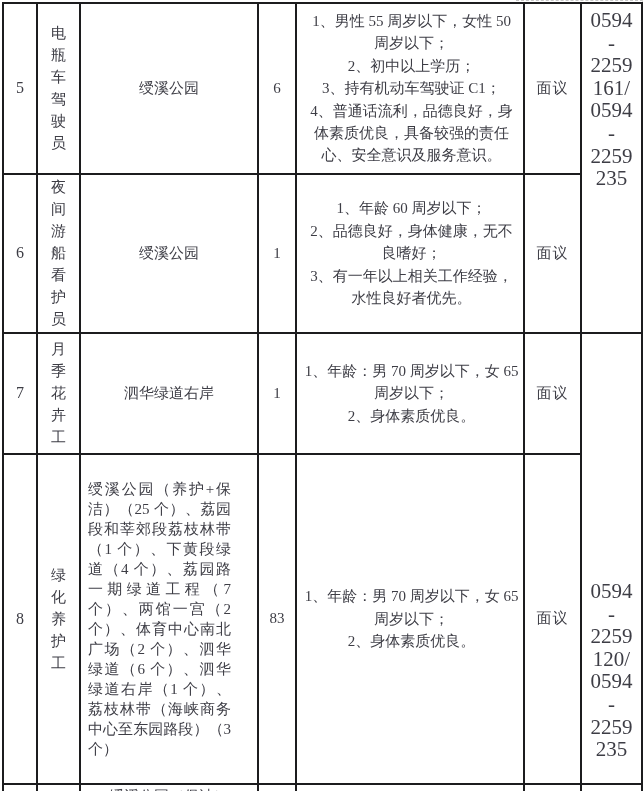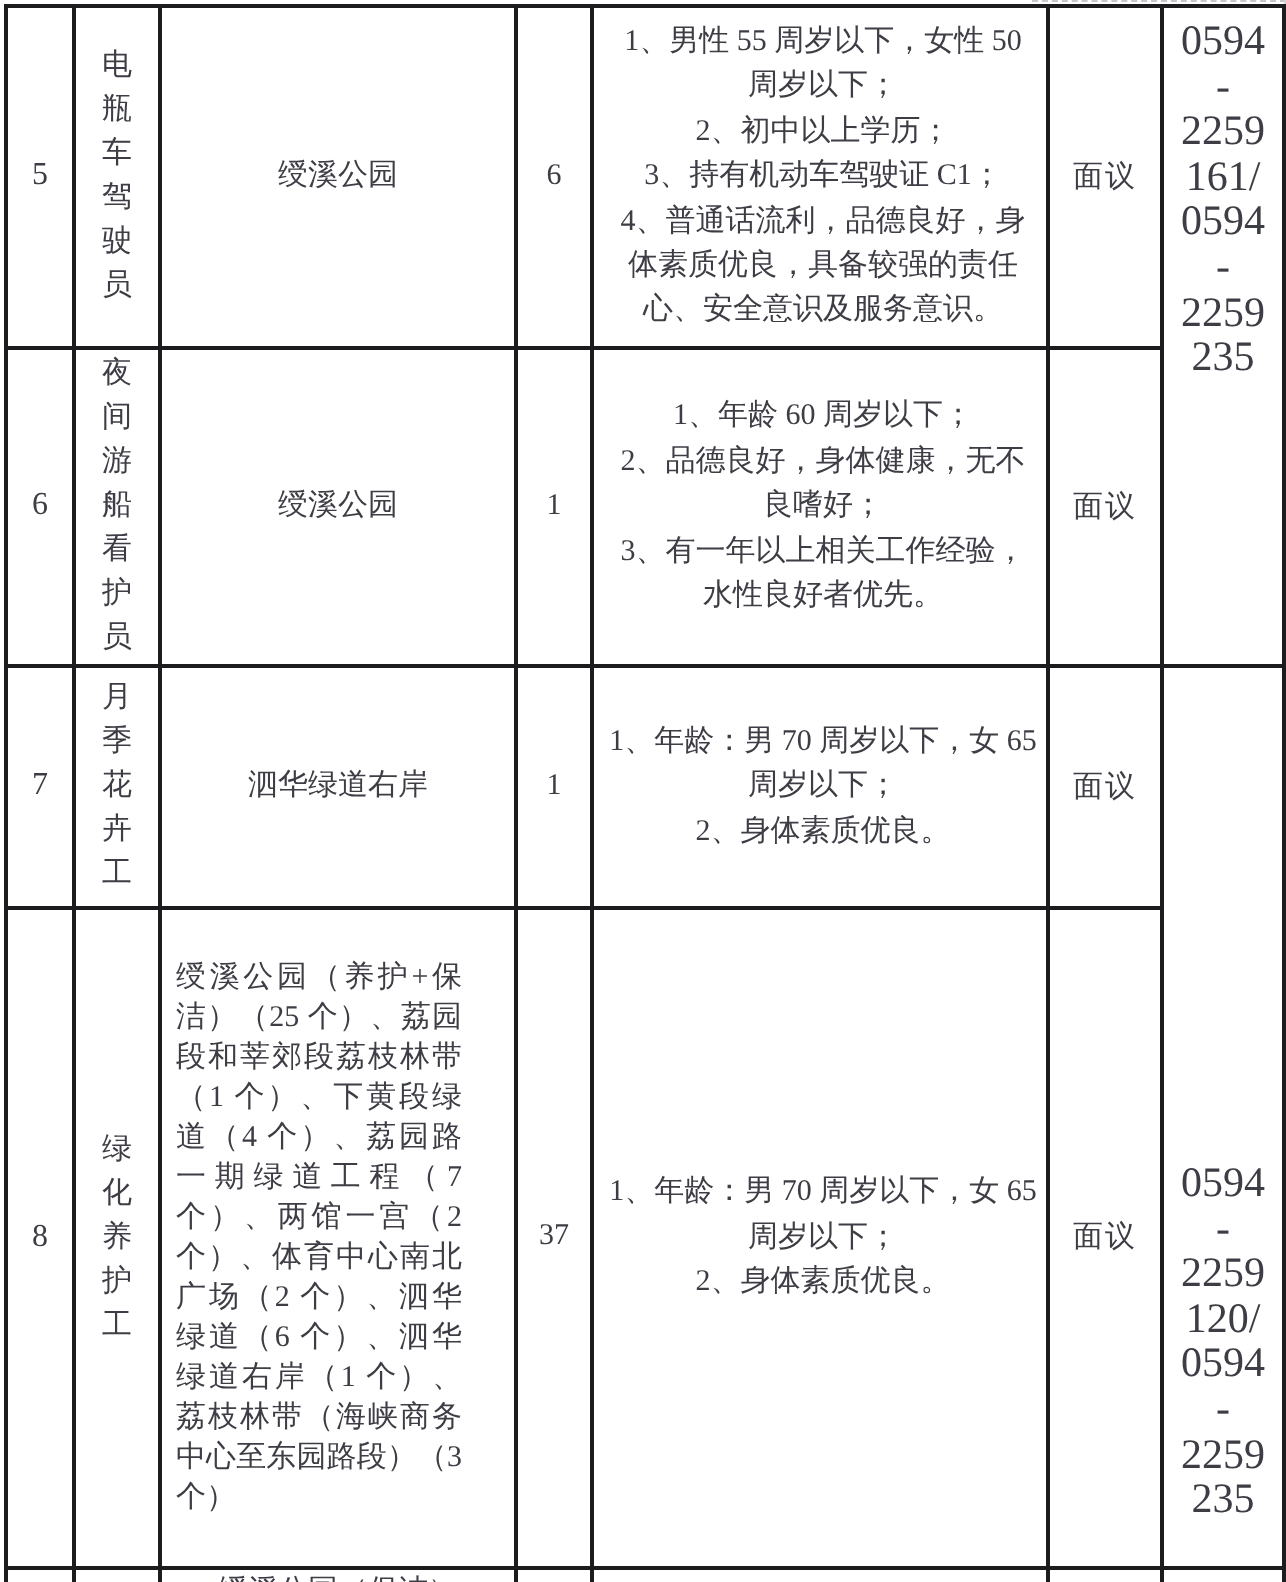--- a/index.html
+++ b/index.html
@@ -133,21 +133,21 @@
     </tr>
 
     <tr class="r8">
       <td class="seq">8</td>
       <td class="job">绿
 化
 养
 护
 工</td>
       <td class="loc loc-long">绶溪公园（养护+保洁）（25 个）、荔园段和莘郊段荔枝林带（1 个）、下黄段绿道（4 个）、荔园路一期绿道工程（7 个）、两馆一宫（2 个）、体育中心南北广场（2 个）、泗华绿道（6 个）、泗华绿道右岸（1 个）、荔枝林带（海峡商务中心至东园路段）（3 个）</td>
-      <td class="cnt">37</td>
+      <td class="cnt">83</td>
       <td class="req">1、年龄：男 70 周岁以下，女 65 周岁以下；
 2、身体素质优良。</td>
       <td class="sal">面议</td>
     </tr>
 
     <tr class="r9">
       <td class="seq"></td>
       <td class="job"></td>
       <td class="loc">绶溪公园（保洁）</td>
       <td class="cnt"></td>

